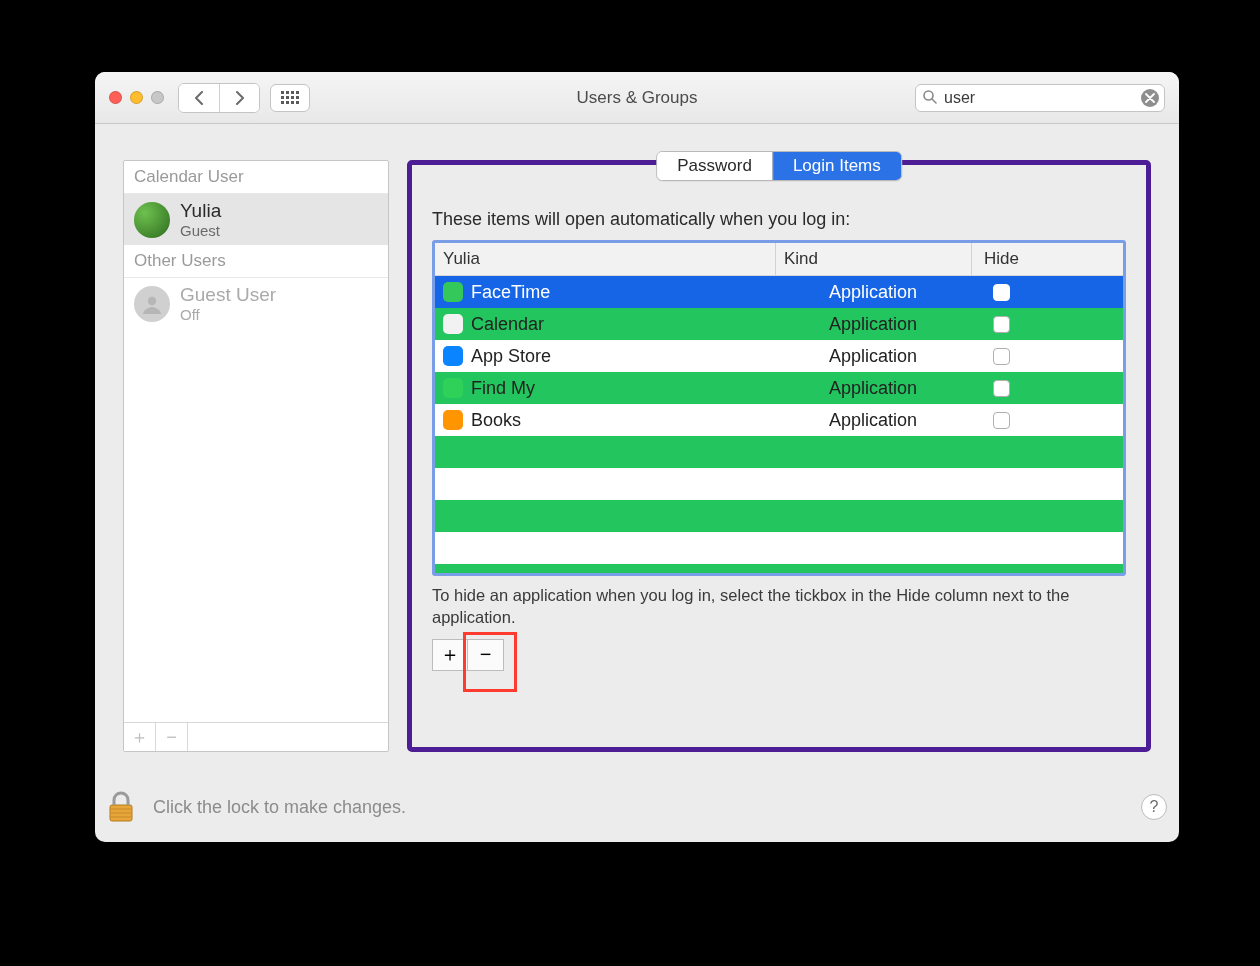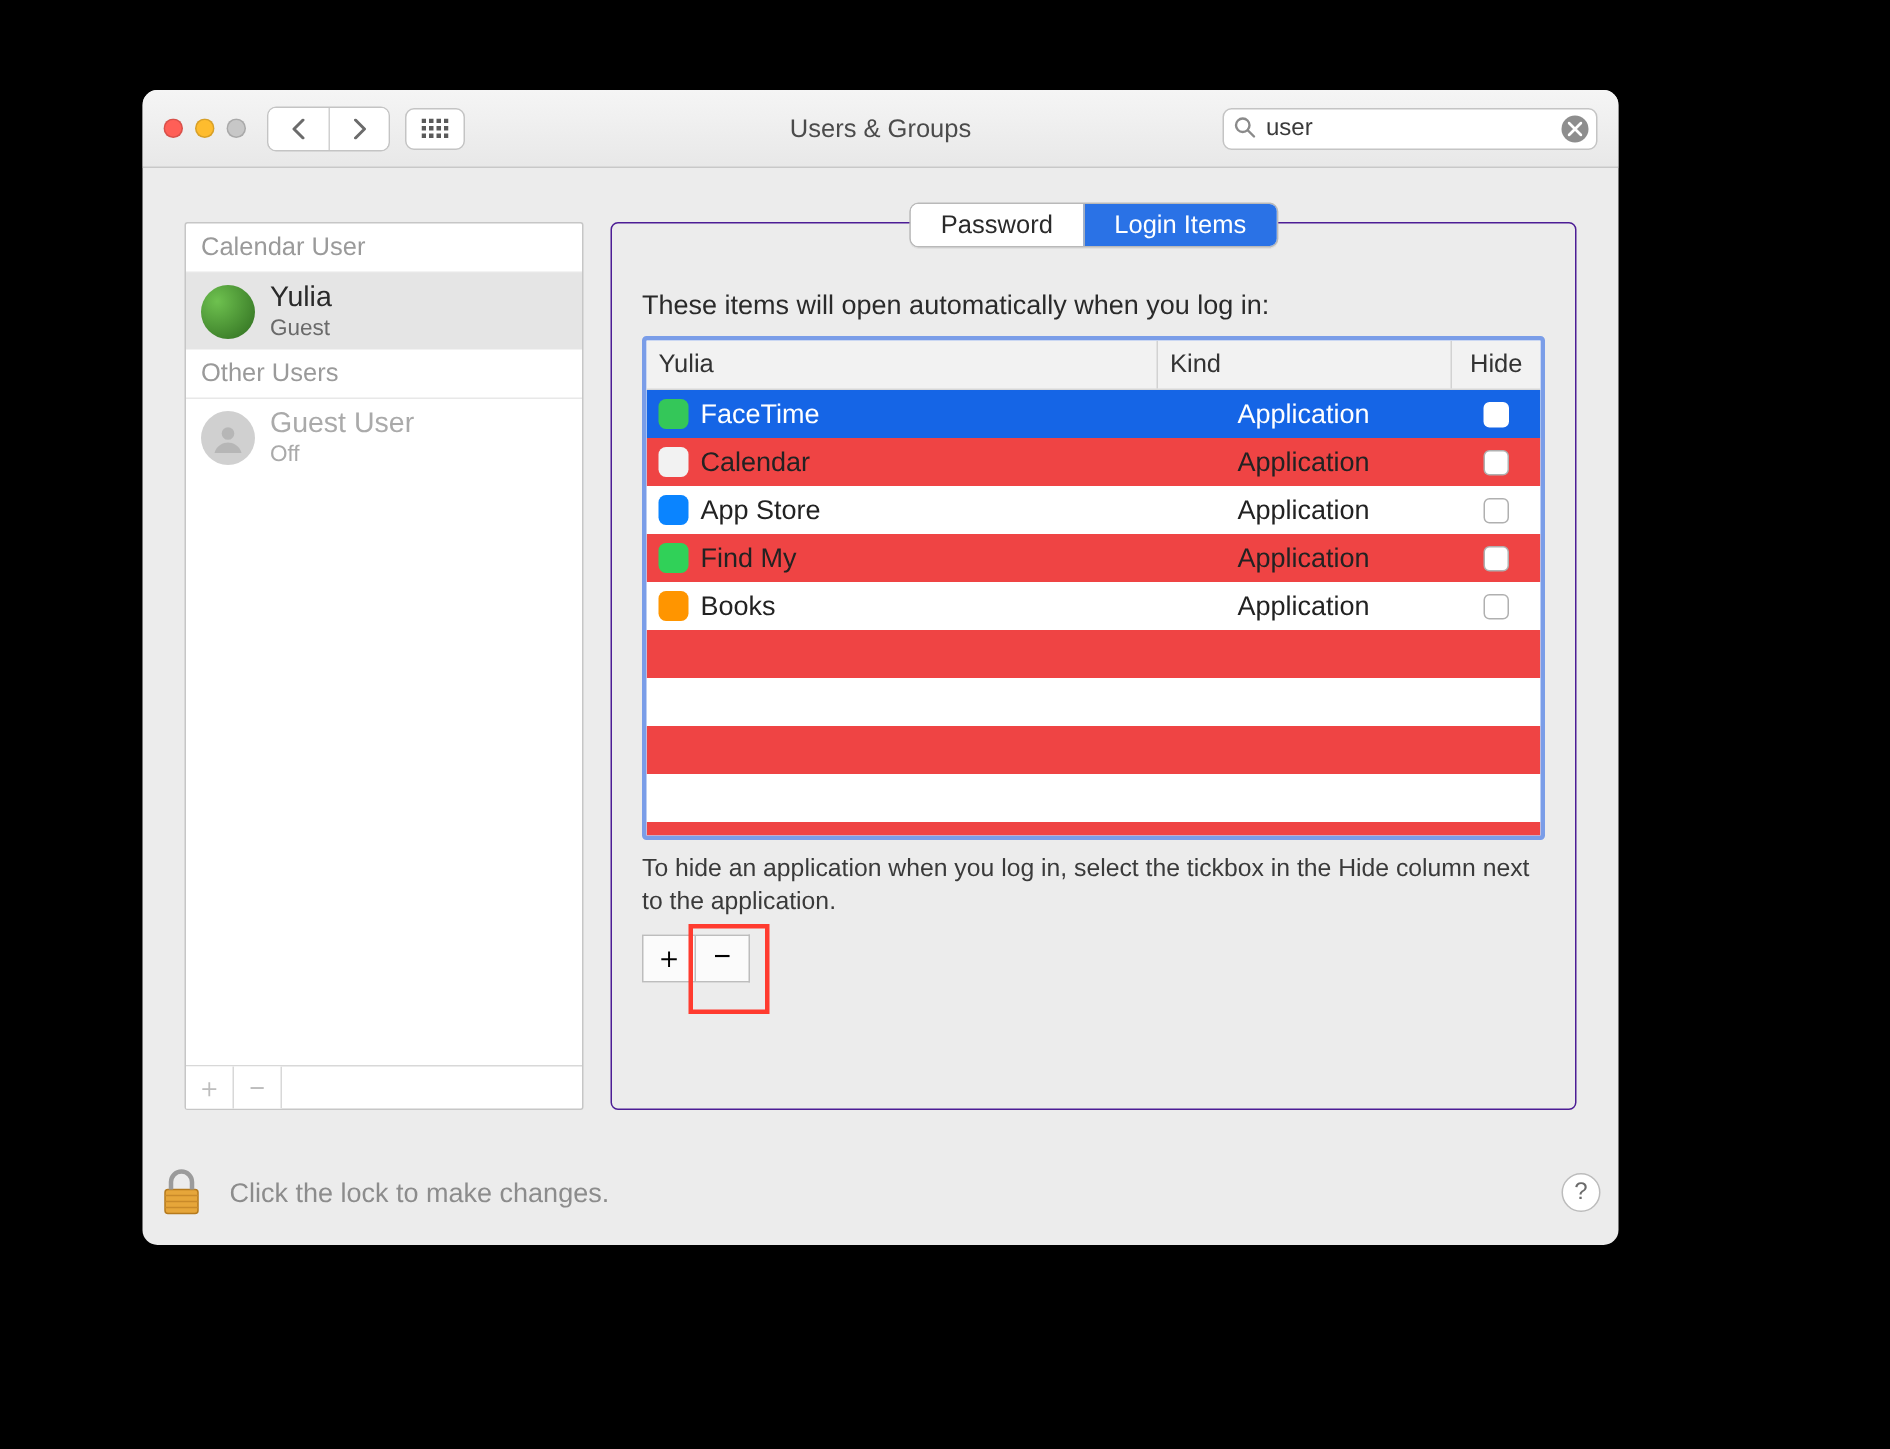--- a/index.html
+++ b/index.html
@@ -1,18 +1,18 @@
 <!DOCTYPE html>
 <html><head>
 <meta charset="utf-8">
 <style>
   * { box-sizing: border-box; margin: 0; padding: 0; }
   html, body { width: 1260px; height: 966px; background: #000; font-family: -apple-system, "Helvetica Neue", Arial, sans-serif; }
   .window {
-    position: absolute; left: 95px; top: 60px; width: 984px; height: 770px;
+    position: absolute; left: 95px; top: 72px; width: 1084px; height: 770px;
     background: #ececec; border-radius: 10px;
     box-shadow: 0 20px 60px rgba(0,0,0,0.5), 0 0 0 1px rgba(0,0,0,0.12);
     overflow: hidden;
   }
   
   .titlebar {
     height: 52px; display: flex; align-items: center; padding: 0 14px;
     background: linear-gradient(#f5f5f5,#e8e8e8); border-bottom: 1px solid #c8c8c8;
     position: relative;
   }
@@ -45,37 +45,37 @@
   .guest-avatar svg { opacity:0.5; }
   .user-text .name { font-size:19px; color:#2a2a2a; }
   .user-text .role { font-size:15px; color:#6a6a6a; }
   .user-text.off .name, .user-text.off .role { color:#aaaaaa; }
   .sidebar-fill { flex:1; }
   .login-options { display:flex; align-items:center; gap:10px; padding:10px 10px; border-top:1px solid #d8d8d8; font-size:19px; color:#2a2a2a; }
   .side-pm { display:flex; border-top:1px solid #d8d8d8; }
   .side-pm button { width:32px; height:28px; border:none; border-right:1px solid #d8d8d8; background:#fff; color:#bdbdbd; font-size:18px; display:flex; align-items:center; justify-content:center; }
 
   
-  .main { flex:1; background:#ececec; border:1px solid #4c1d95; border-radius:5px; padding: 16px 20px 18px 20px; display:flex; flex-direction:column; position:relative; }
+  .main { flex:1; background:#ececec; border:5px solid #4c1d95; border-radius:5px; padding: 16px 20px 18px 20px; display:flex; flex-direction:column; position:relative; }
   .seg { position:absolute; top:-14px; left:50%; transform:translateX(-50%); display:flex; border:1px solid #b9b9b9; border-radius:6px; overflow:hidden; background:#fff; box-shadow:0 1px 0 rgba(0,0,0,0.05); }
   .seg button { border:none; height:28px; padding:0 20px; font-size:17px; background:#fff; color:#2a2a2a; }
   .seg button.active { background:#2a72e6; color:#fff; }
   .seg button + button { border-left:1px solid #b9b9b9; }
 
   .intro { margin-top: 28px; font-size:18px; color:#2a2a2a; }
   .table-wrap { margin-top:10px; border:3px solid #7a9de8; border-radius:3px; background:#fff; flex:0 0 336px; display:flex; flex-direction:column; overflow:hidden; }
   .thead { display:flex; background:#f2f2f2; border-bottom:1px solid #d7d7d7; font-size:17px; color:#333; }
   .thead div { padding:6px 8px; }
   .thead .col-sep { border-left:1px solid #d2d2d2; }
   .col-item { flex: 0 0 340px; }
   .col-kind { flex: 0 0 196px; }
   .col-hide { flex: 0 0 60px; text-align:center; }
   .tbody { flex:1; overflow:hidden;text-align:center; }
   .trow { display:flex; align-items:center; height:32px; font-size:18px; color:#222; }
-  .trow.alt { background:#ef4444; }
+  .trow.alt { background:#22c55e; }
   .trow.sel { background:#1565e6; color:#fff; }
   .trow .col-item { display:flex; align-items:center; gap:8px; padding-left:8px; }
   .trow .col-kind { }
   .trow .col-hide { display:flex; justify-content:center; }
   .appicon { width:20px; height:20px; border-radius:5px; display:flex; align-items:center; justify-content:center; font-size:11px; color:#fff; }
   .checkbox { width:17px; height:17px; border:1px solid #b0b0b0; border-radius:4px; background:#fff; }
   .trow.sel .checkbox { border-color:#fff; }
   .hint { margin-top:8px; font-size:16.5px; color:#3a3a3a; line-height:1.35; }
   .pm { margin-top:10px; display:flex; }
   .pm button { width:36px; height:32px; border:1px solid #bdbdbd; background:#fbfbfb; font-size:20px; display:flex; align-items:center; justify-content:center; }

